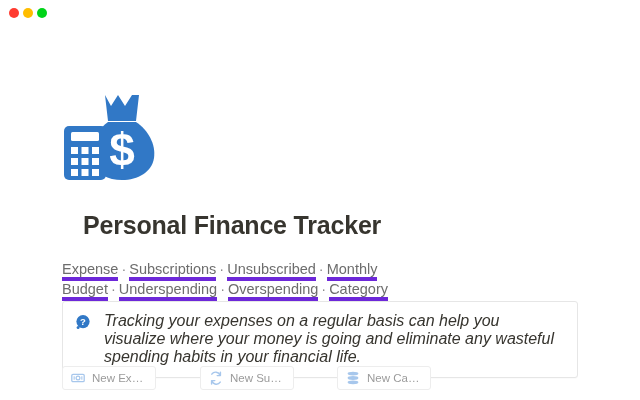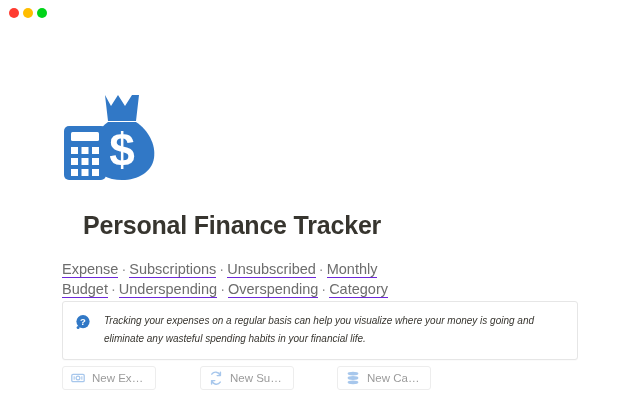--- a/index.html
+++ b/index.html
@@ -81,21 +81,21 @@
     left: 62px;
     top: 233px;
     width: 500px;
     font-size: 14.5px;
     line-height: 20px;
     color: #6d6d6d;
   }
   .tag {
     color: #6d6d6d;
     text-decoration: none;
-    border-bottom: 1px solid #6d28d9;
+    border-bottom: 4px solid #6d28d9;
     cursor: pointer;
   }
   .sep {
     color: #8c8c8c;
     padding: 0 3px;
   }
 
   
   .callout {
     position: absolute;
@@ -113,21 +113,21 @@
   }
   .callout-icon {
     flex: 0 0 auto;
     width: 16px;
     height: 16px;
     margin-top: 2px;
     margin-right: 13px;
   }
   .callout-icon svg { display: block; }
   .callout-text {
-    font-size: 10px;
+    font-size: 16px;
     line-height: 18px;
     font-style: italic;
     color: #37352f;
   }
 
   
   .button-row {
     position: absolute;
     left: 62px;
     top: 340px;

